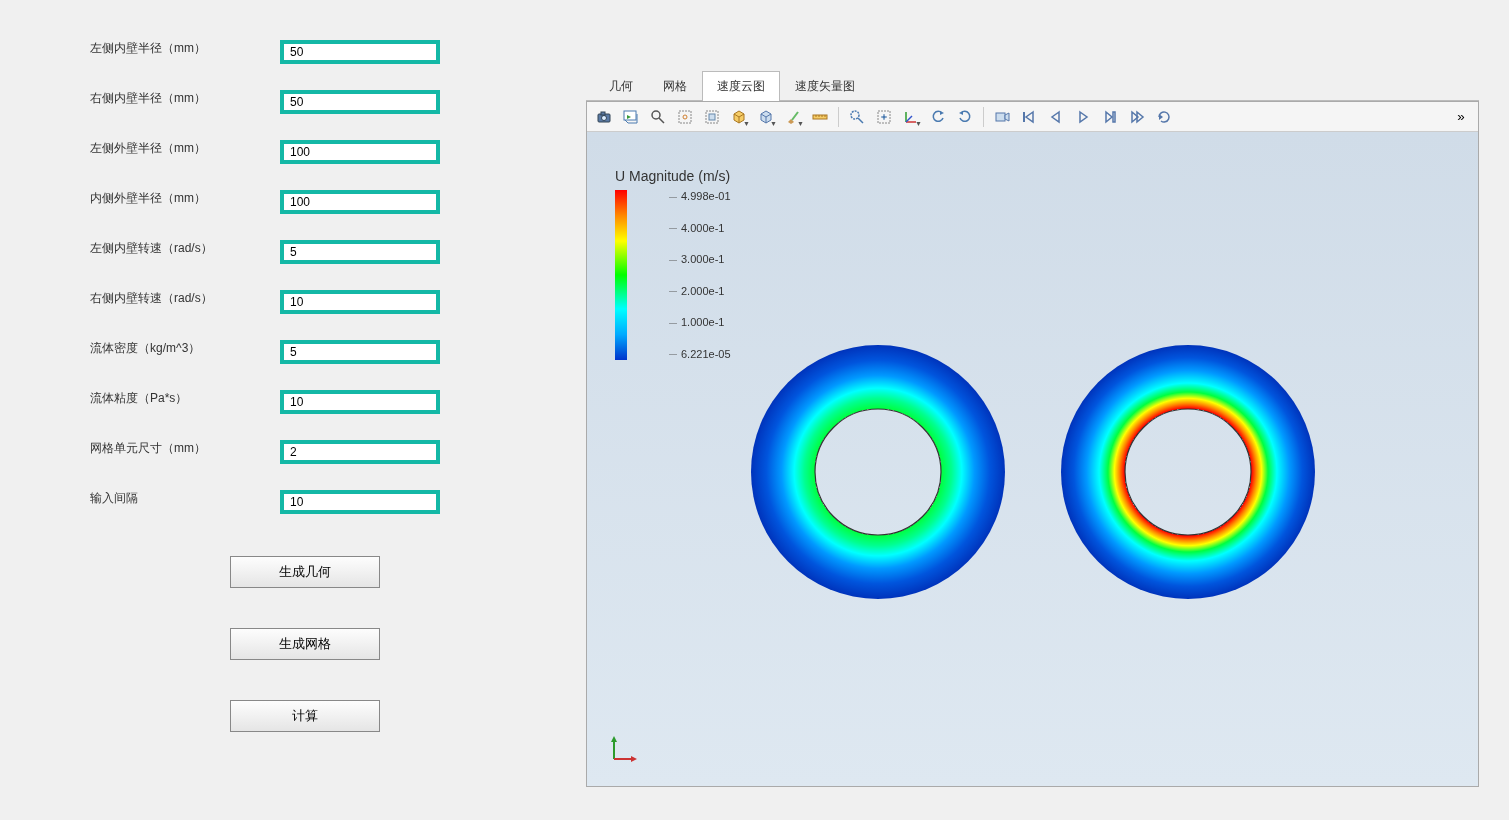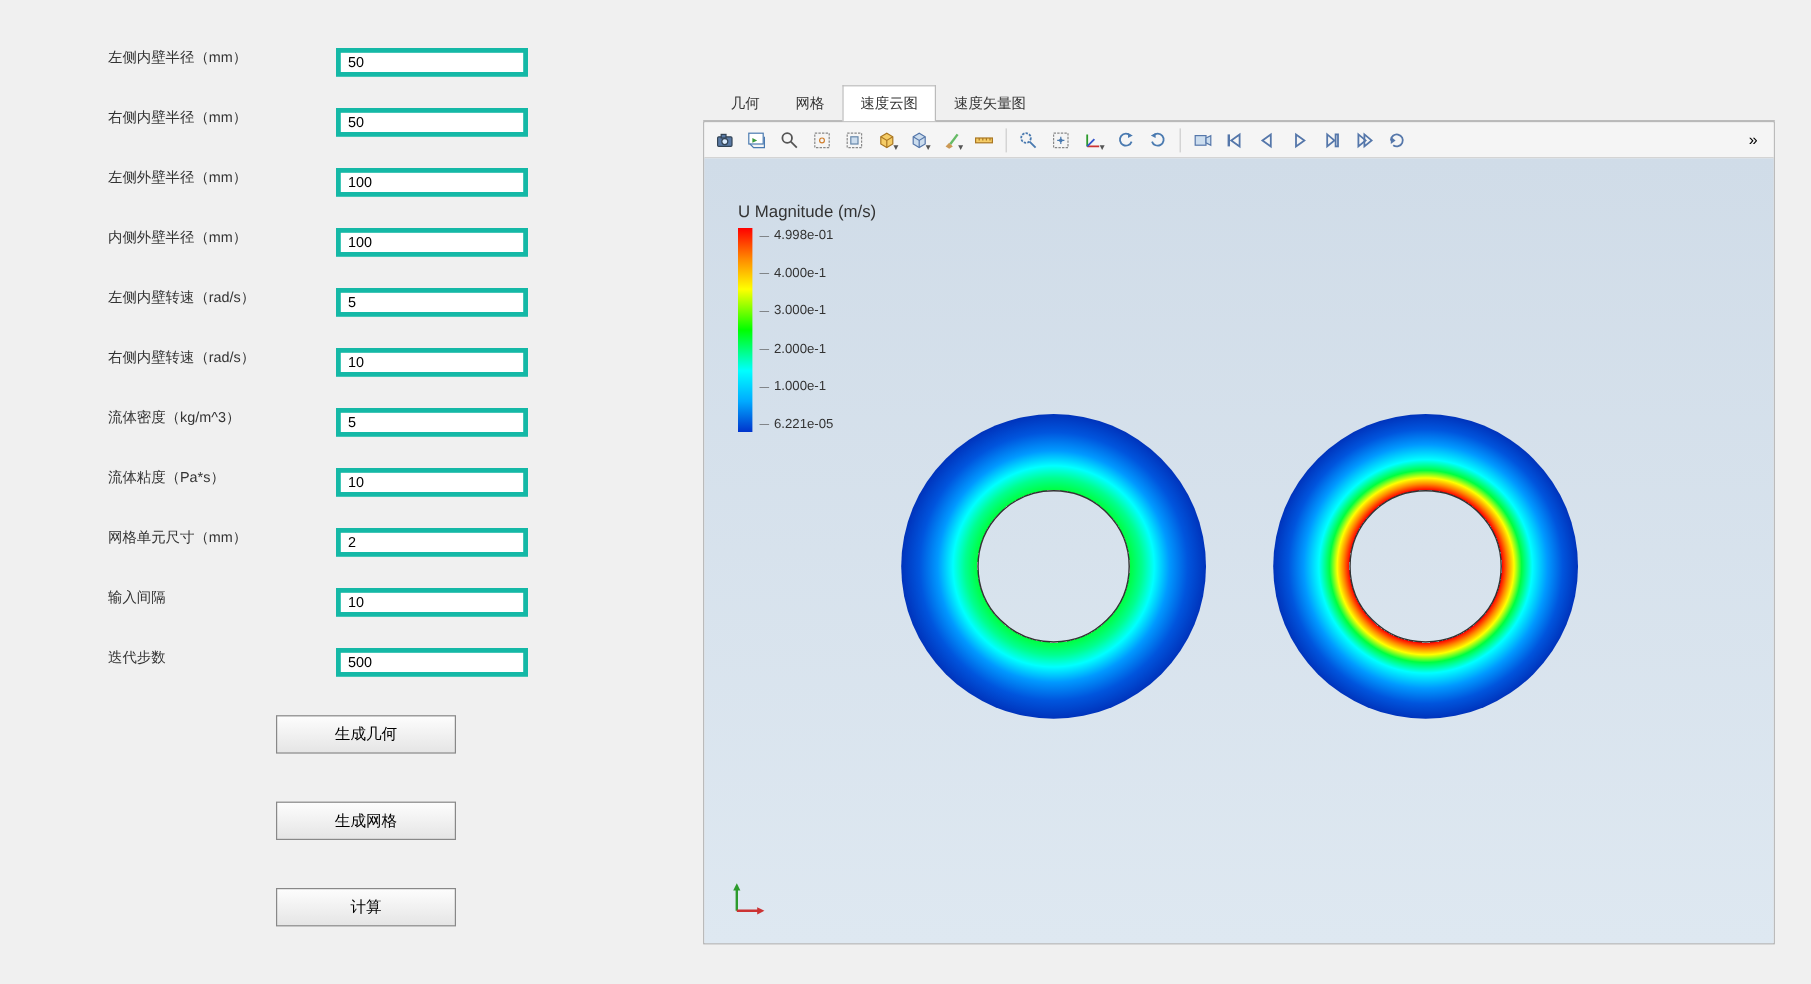--- a/index.html
+++ b/index.html
@@ -2,36 +2,36 @@
 <html><head>
 <meta charset="utf-8">
 <style>
 * { box-sizing: border-box; margin: 0; padding: 0; }
 body { font-family: "Microsoft YaHei", Arial, sans-serif; font-size: 12px; background: #f0f0f0; width: 1509px; height: 820px; overflow: hidden; }
 .container { display: flex; width: 100%; height: 100%; }
 .left-panel { width: 575px; padding: 40px 40px 20px 90px; background: #f0f0f0; }
 .form-row { display: flex; margin-bottom: 26px; }
 .form-label { width: 190px; font-size: 12px; color: #333; }
 .form-input { width: 160px; height: 24px; border: 4px solid #14b8a6; background: #fff; padding: 0 6px; font-size: 12px; outline: none; }
-.button-area { margin-left: 140px; margin-top: 32px; }
+.button-area { margin-left: 140px; margin-top: 42px; }
 .action-button { display: block; width: 150px; height: 32px; margin-bottom: 40px; border: 1px solid #888; background: linear-gradient(#fdfdfd, #e5e5e5); font-size: 13px; cursor: pointer; }
 .right-panel { flex: 1; padding: 70px 30px 0 11px; position: relative; }
 .tab-bar { display: flex; border-bottom: 1px solid #bbb; margin-bottom: 0; padding-left: 8px; }
 .tab-item { padding: 6px 14px; font-size: 12px; color: #333; cursor: pointer; border: 1px solid transparent; border-bottom: none; position: relative; top: 1px; }
 .tab-item.active { background: #fff; border-color: #bbb; }
 .viewer-frame { border: 1px solid #aaa; background: #fff; }
 .toolbar { display: flex; align-items: center; height: 30px; background: #f5f5f5; border-bottom: 1px solid #ccc; padding: 0 4px; gap: 1px; position: relative; }
 .tool-btn { width: 26px; height: 24px; display: flex; align-items: center; justify-content: center; background: transparent; border: 1px solid transparent; cursor: pointer; position: relative; }
 .tool-sep { width: 1px; height: 20px; background: #ccc; margin: 0 4px; }
 .tool-drop { font-size: 7px; color: #555; position: absolute; right: 1px; bottom: 1px; }
 .overflow-btn { margin-left: auto; }
 .canvas { height: 654px; background: linear-gradient(180deg, #d0dce8 0%, #dee8f1 100%); position: relative; }
 .legend { position: absolute; left: 28px; top: 36px; }
 .legend-title { font-size: 14px; color: #333; margin-bottom: 6px; }
-.legend-body { display: flex; }
+.legend-body { display: flex; gap: 36px; }
 .colorbar { width: 12px; height: 170px; background: linear-gradient(180deg, #ff0000 0%, #ff8800 15%, #ffff00 30%, #00ff00 50%, #00ffff 70%, #00aaff 85%, #0033cc 100%); }
 .ticks { margin-left: 6px; display: flex; flex-direction: column; justify-content: space-between; height: 170px; font-size: 11px; color: #333; }
 .tick { display: flex; align-items: center; }
 .tick::before { content: "—"; margin-right: 4px; font-size: 8px; color:#555; }
 .axis-gizmo { position: absolute; left: 22px; bottom: 22px; width: 30px; height: 30px; }
 .annulus-container { position: absolute; left: 50%; top: 52%; transform: translate(-50%, -50%); display: flex; gap: 50px; }
 </style>
 </head>
 <body>
 
@@ -70,24 +70,20 @@
           <div class="form-label">流体粘度（Pa*s）</div>
           <input class="form-input" value="10" style="">
         </div>
         <div class="form-row">
           <div class="form-label">网格单元尺寸（mm）</div>
           <input class="form-input" value="2" style="">
         </div>
         <div class="form-row">
           <div class="form-label">输入间隔</div>
           <input class="form-input" value="10" style="">
-        </div>
-        <div class="form-row">
-          <div class="form-label">迭代步数</div>
-          <input class="form-input" value="500" style="">
         </div>
       </div>
     <div class="button-area">
       <button class="action-button">生成几何</button>
       <button class="action-button">生成网格</button>
       <button class="action-button">计算</button>
     </div>
   </div>
 
   <div class="right-panel">

